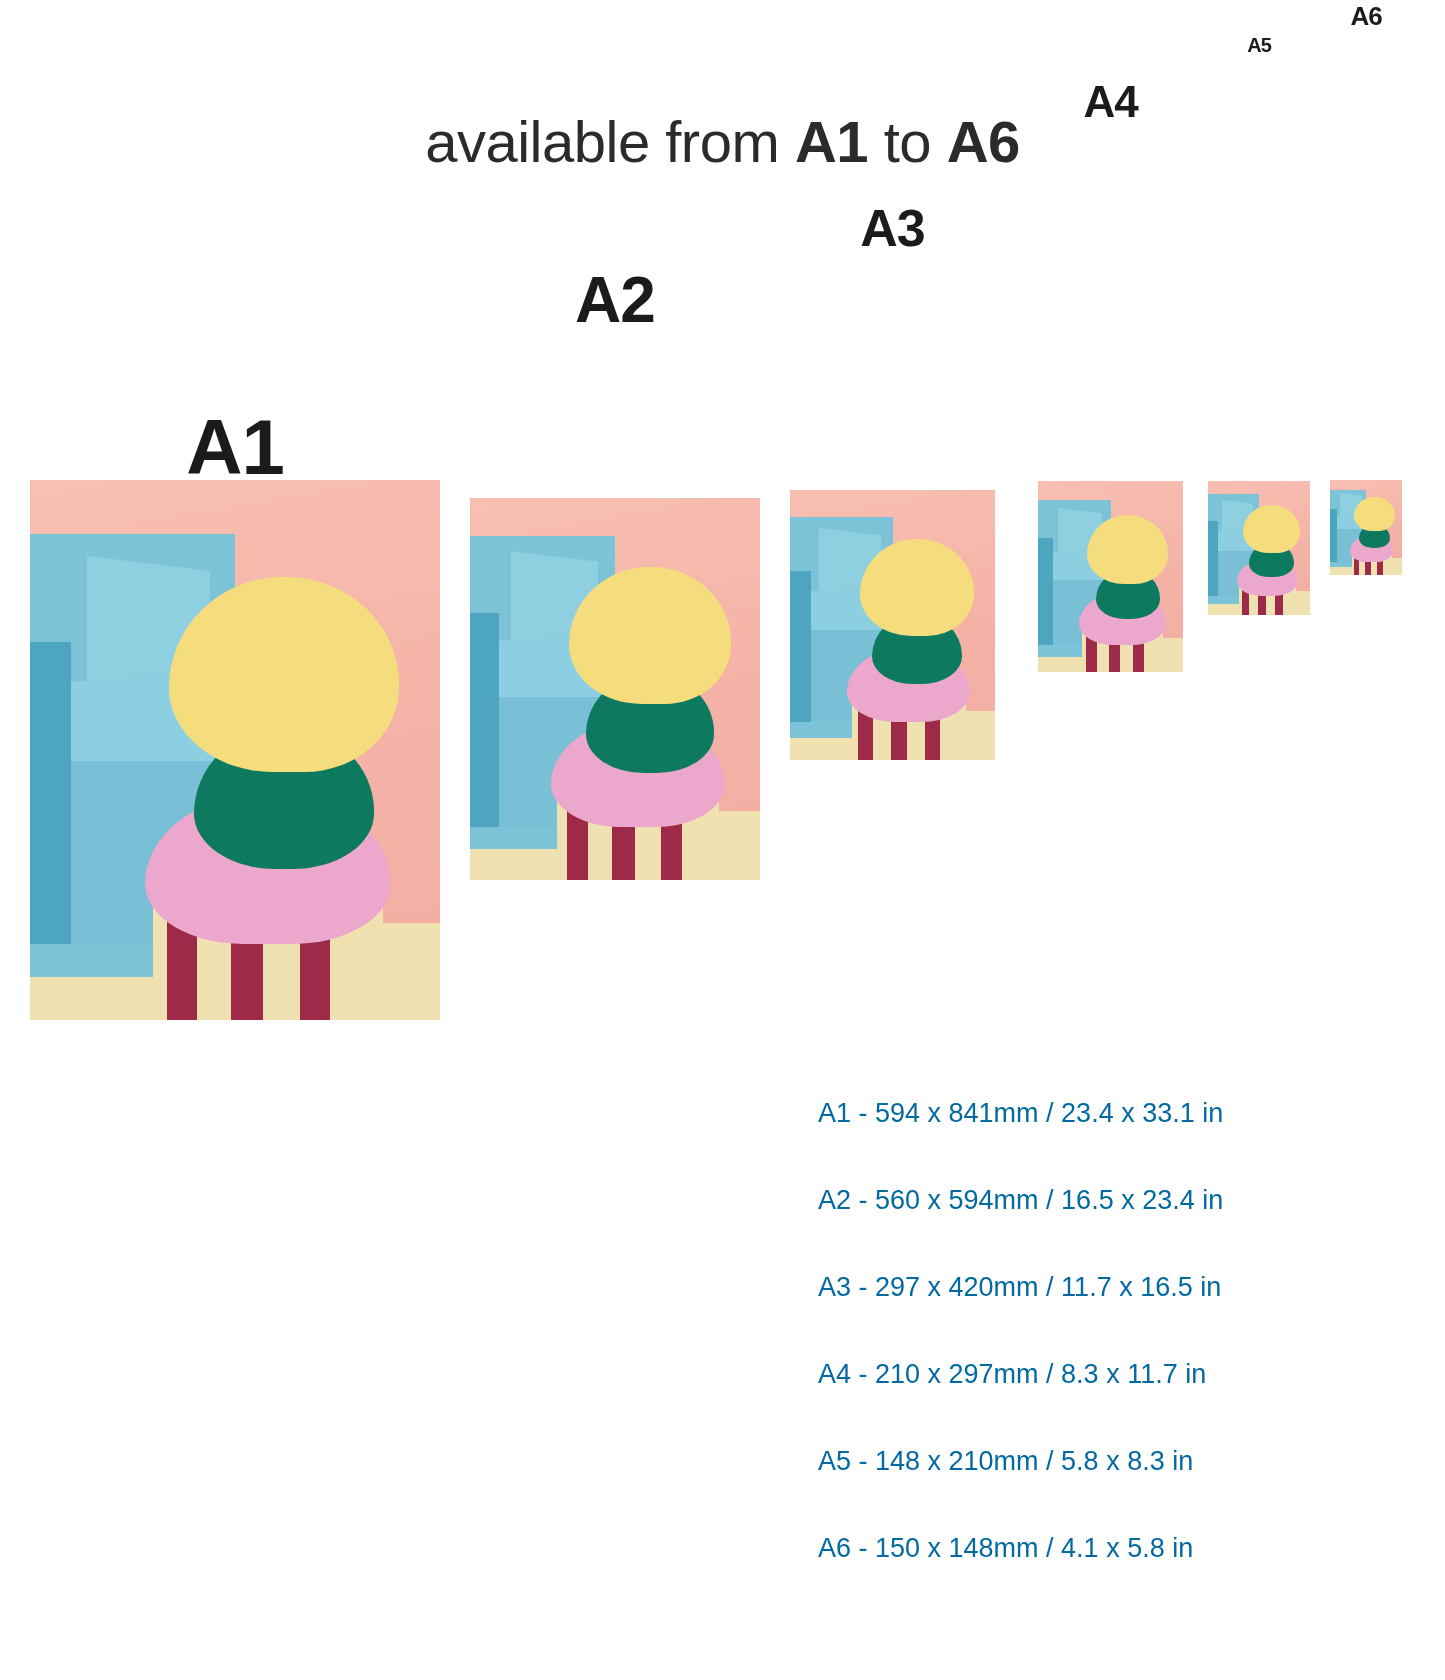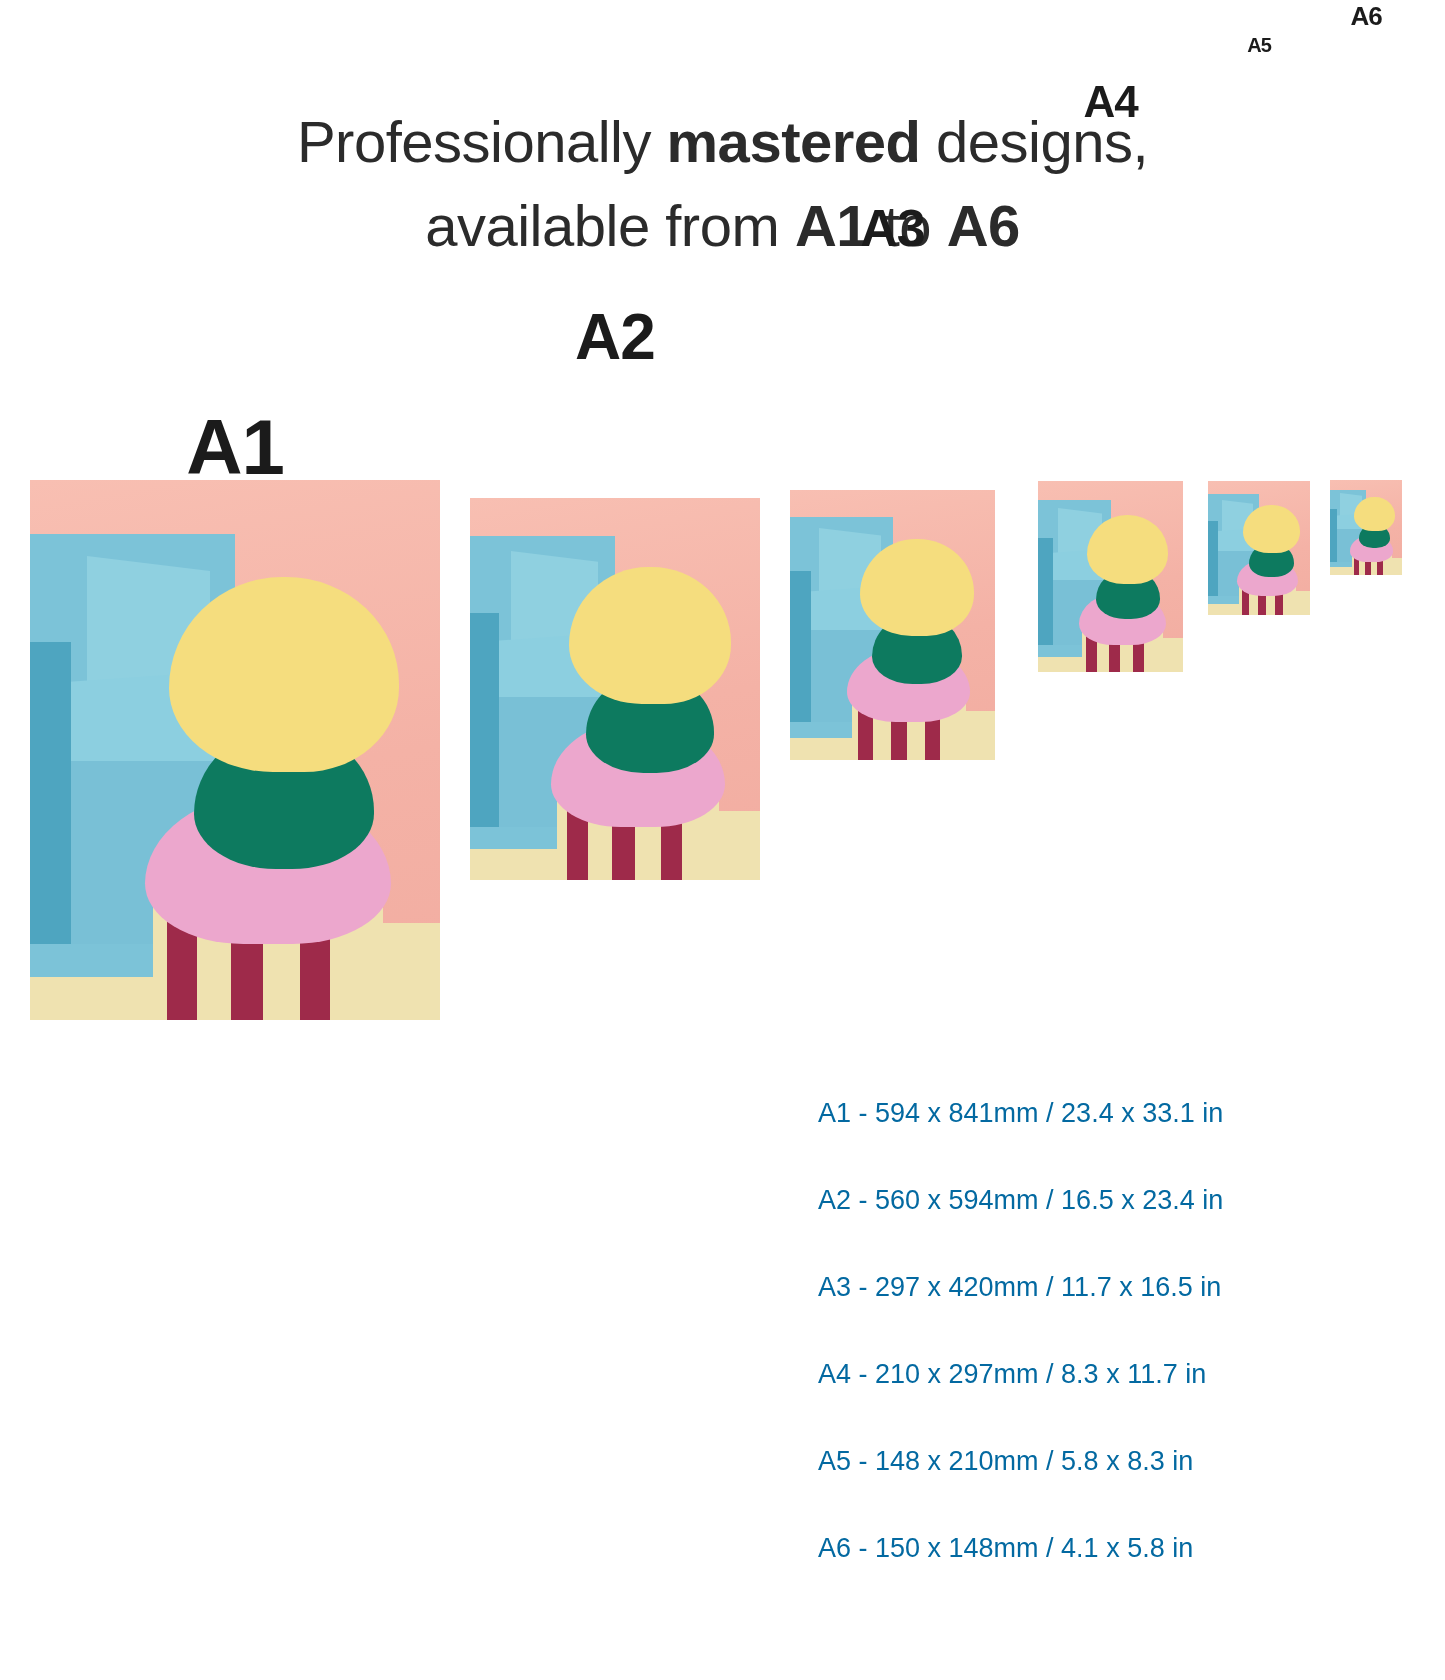--- a/index.html
+++ b/index.html
@@ -190,21 +190,20 @@
     line-height: 1;
     color: #0369a1;
     margin-bottom: 60px;
     white-space: nowrap;
   }
 </style>
 </head>
 <body>
 
 <div class="headline">
-  <span class="line"><span>Professionally </span><b>mastered</b><span> designs,</span></span>
   <span class="line"><span>available from </span><b>A1</b><span> to </span><b>A6</b></span>
 </div>
 
 <div class="size-row">
 
   <div class="size-item" style="left:30px; width:410px; height:620px;">
     <div class="size-label" style="top:8px; font-size:78px;">A1</div>
     <div class="poster" style="width:410px; height:540px;">
       <div class="art">
         <div class="art-sky"></div>
@@ -220,21 +219,21 @@
           <div class="stripe s3"></div>
         </div>
         <div class="art-blob-pink"></div>
         <div class="art-blob-green"></div>
         <div class="art-blob-yellow"></div>
       </div>
     </div>
   </div>
 
   <div class="size-item" style="left:470px; width:290px; height:620px; bottom:140px;">
-    <div class="size-label" style="top:8px; font-size:64px;margin-top:37px;">A2</div>
+    <div class="size-label" style="top:8px; font-size:64px;">A2</div>
     <div class="poster" style="width:290px; height:382px;">
       <div class="art">
         <div class="art-sky"></div>
         <div class="art-sand"></div>
         <div class="art-wall-a"></div>
         <div class="art-wall-c"></div>
         <div class="art-wall-d"></div>
         <div class="art-wall-e"></div>
         <div class="art-shadow"></div>
         <div class="art-body">

